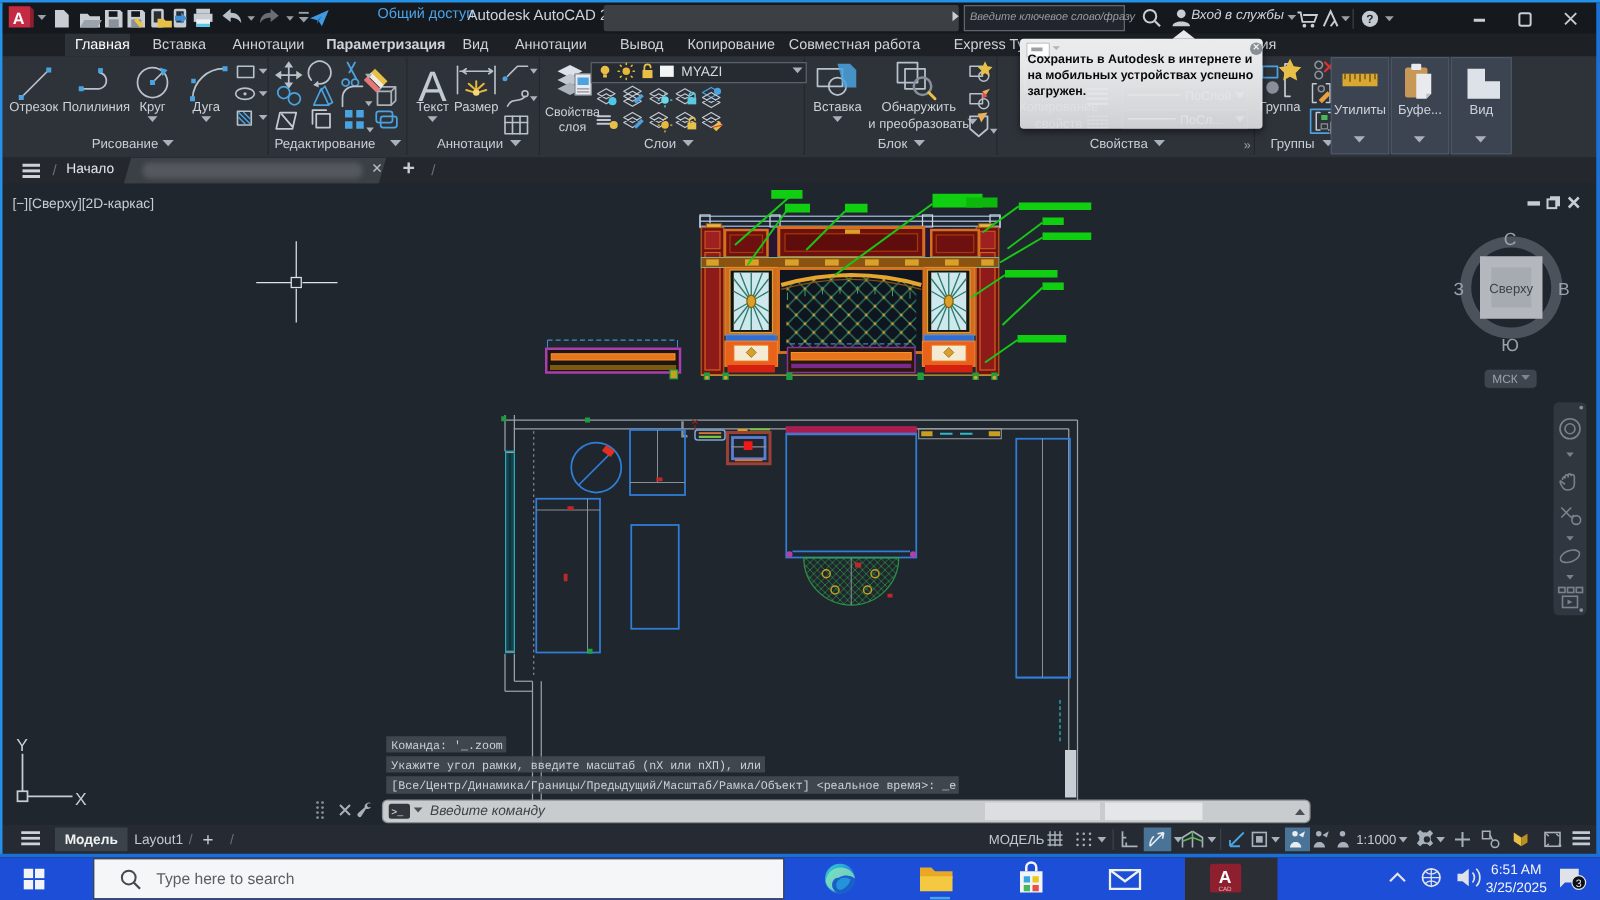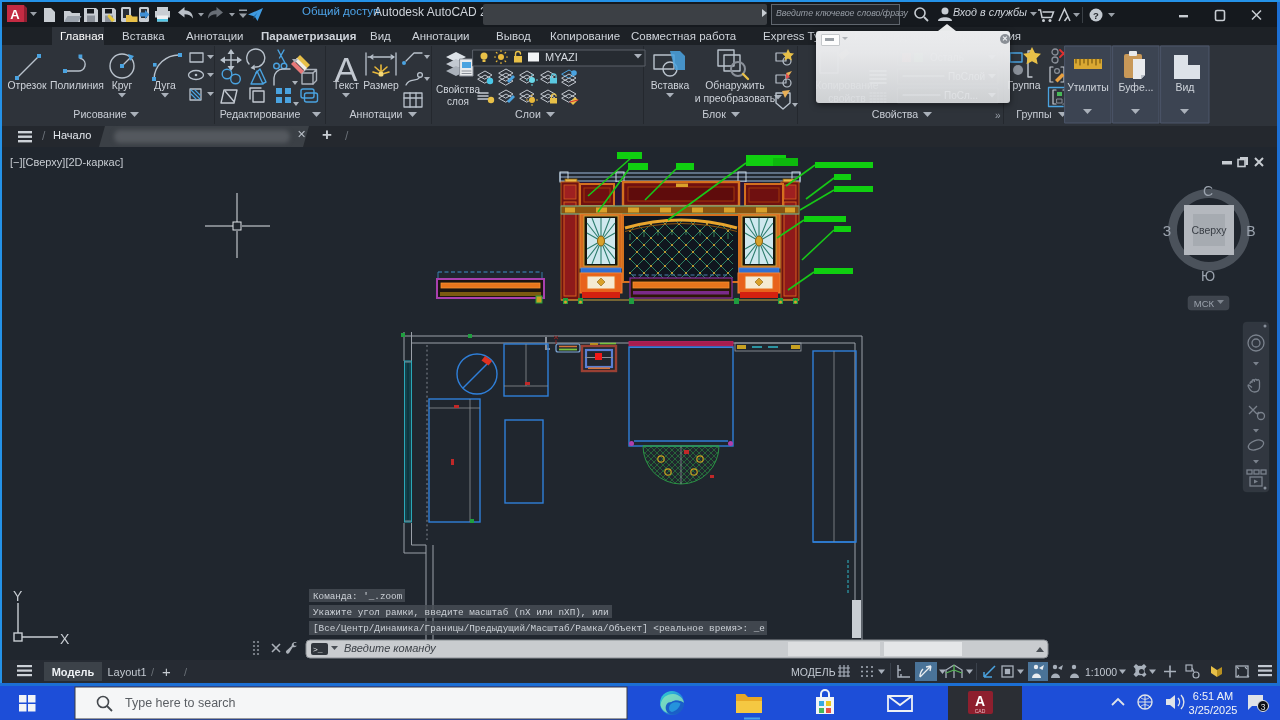--- a/index.html
+++ b/index.html
@@ -947,14 +947,15 @@
     <circle cx="163" cy="20" r="5.5" fill="#0d1015" stroke="#dfe3e8" stroke-width="1"></circle>
     <text x="163" y="23.5" font-size="8.5" fill="#dfe3e8" text-anchor="middle" font-family="Liberation Sans">3</text>
   </svg>
 </div>
 
 <div class="abs" id="tooltip" style="left:816px;top:31px;width:194px;height:72px;background:linear-gradient(180deg, rgba(235,236,238,1) 0%, rgba(233,234,236,0.985) 30%, rgba(228,230,232,0.88) 100%);border-radius:3px;box-shadow:0 2px 6px rgba(0,0,0,0.5);">
   <div class="abs" style="left:122px;top:-7px;width:0;height:0;border-left:9px solid transparent;border-right:9px solid transparent;border-bottom:7px solid rgba(240,241,242,0.97);"></div>
   <div class="abs" style="left:5px;top:3px;width:17px;height:10px;background:#fdfdfd;border:1px solid #c5c8cb;border-radius:1px;"></div>
     <div class="abs" style="left:9px;top:7px;width:9px;height:2.5px;background:#9aa0a6;"></div>
     <div class="abs" style="left:26px;top:6px;width:0;height:0;border-left:3px solid transparent;border-right:3px solid transparent;border-top:3.5px solid #b0b4b8;"></div>
+  <div class="abs" style="left:6px;top:10px;color:#0a0a0a;font-size:9.9px;font-weight:bold;line-height:13px;white-space:nowrap;">Сохранить в Autodesk в интернете и<br>на мобильных устройствах успешно<br>загружен.</div>
   <div class="abs" style="left:184px;top:3px;width:10px;height:10px;border-radius:5px;background:#8a8f96;color:#eef0f2;font-size:7px;text-align:center;line-height:10px;font-weight:bold;">✕</div>
 </div>
 
 </body></html>

